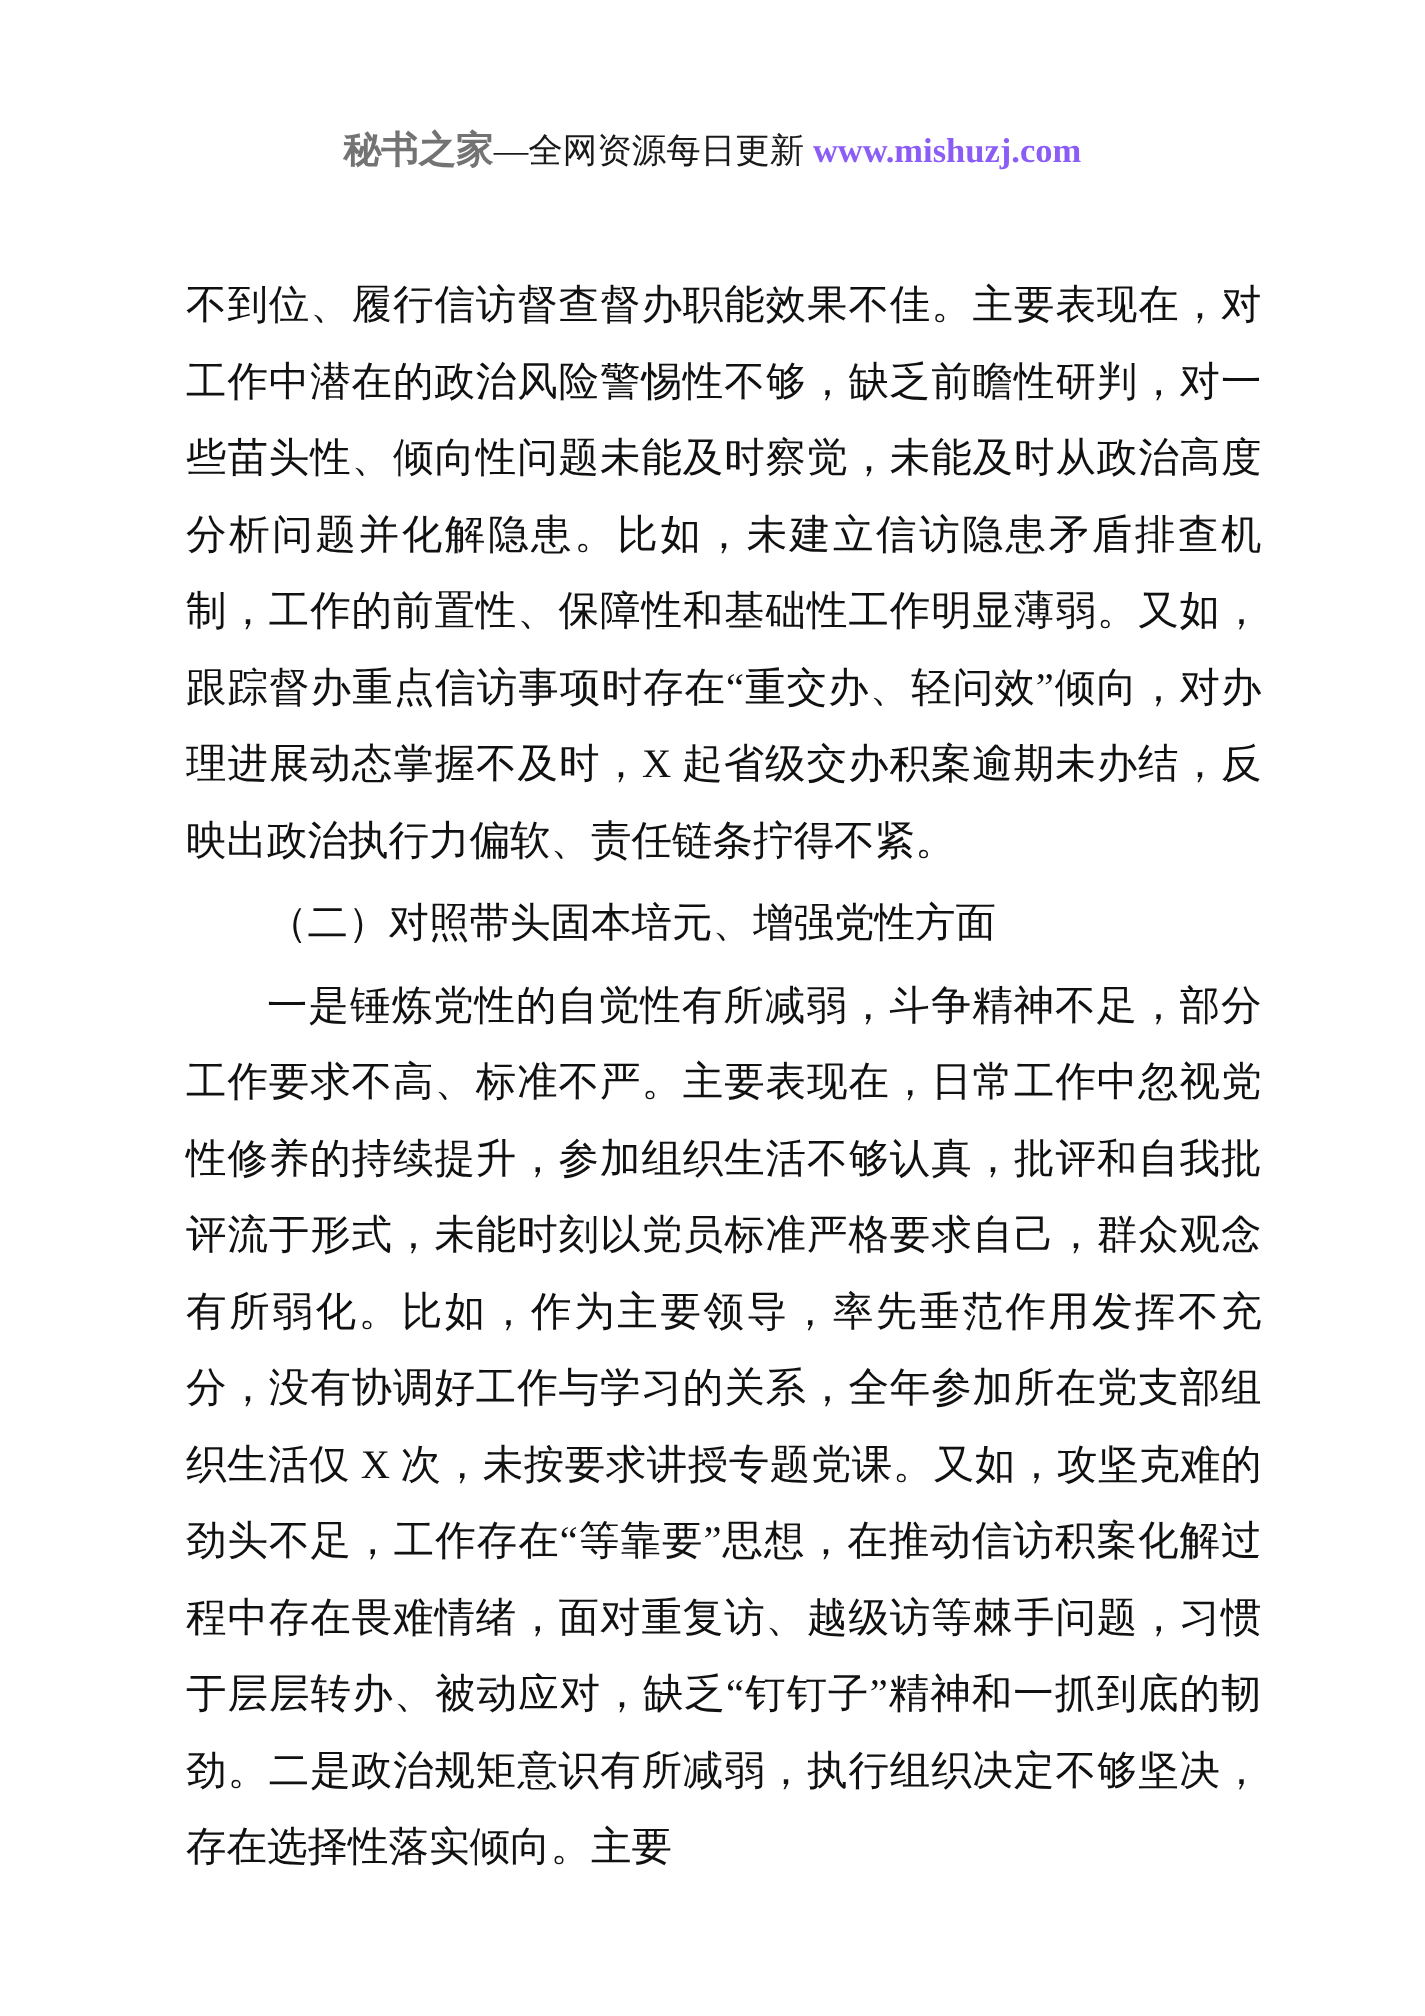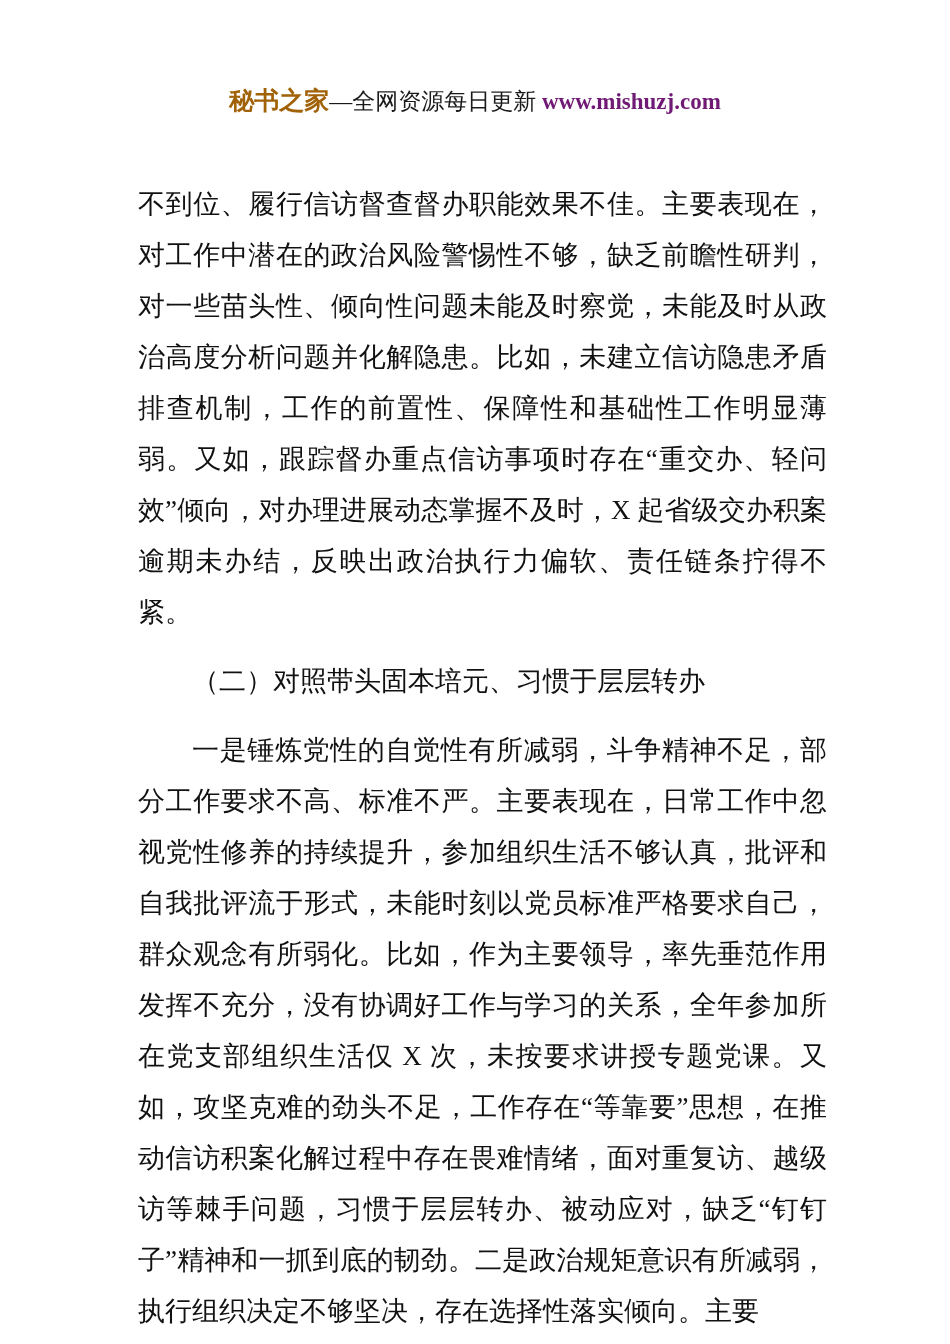--- a/index.html
+++ b/index.html
@@ -38,38 +38,38 @@
   .doc-body {
     margin-top: 62px;
     padding-left: 120px;
     padding-right: 105px;
     color: #111111;
     font-size: 27px;
     line-height: 51px;
     text-align: justify;
   }
   .doc-body p.para {
-    margin: 18px;
+    margin: 4px;
     text-justify: inter-ideograph;
   }
   .doc-body p.para.indent {
     text-indent: 2em;
   }
   .doc-body span.bold {
     font-weight: 400;
   }
 </style>
 </head>
 <body>
 
 <div class="page">
 
   <div class="doc-header">
-    <span class="brand" style="color: #a16207; font-family: Liberation Serif, serif;">秘书之家</span><span class="tagline" style="color: rgb(26, 26, 26);">—全网资源每日更新 </span><span class="url" style="color: #701a75;">www.mishuzj.com</span>
+    <span class="brand" style="color: #737373; font-family: Liberation Serif, serif;">秘书之家</span><span class="tagline" style="color: rgb(26, 26, 26);">—全网资源每日更新 </span><span class="url" style="color: #8b5cf6;">www.mishuzj.com</span>
   </div>
 
   <div class="doc-body">
       <p class="para"><span>不到位、履行信访督查督办职能效果不佳。主要表现在，对工作中潜在的政治风险警惕性不够，缺乏前瞻性研判，对一些苗头性、倾向性问题未能及时察觉，未能及时从政治高度分析问题并化解隐患。比如，未建立信访隐患矛盾排查机制，工作的前置性、保障性和基础性工作明显薄弱。又如，跟踪督办重点信访事项时存在“重交办、轻问效”倾向，对办理进展动态掌握不及时，X 起省级交办积案逾期未办结，反映出政治执行力偏软、责任链条拧得不紧。</span></p>
-      <p class="para indent"><span>（二）对照带头固本培元、习惯于层层转办</span></p>
+      <p class="para indent"><span>（二）对照带头固本培元、增强党性方面</span></p>
       <p class="para indent"><span class="bold">一是</span><span>锤炼党性的自觉性有所减弱，斗争精神不足，部分工作要求不高、标准不严。主要表现在，日常工作中忽视党性修养的持续提升，参加组织生活不够认真，批评和自我批评流于形式，未能时刻以党员标准严格要求自己，群众观念有所弱化。比如，作为主要领导，率先垂范作用发挥不充分，没有协调好工作与学习的关系，全年参加所在党支部组织生活仅 X 次，未按要求讲授专题党课。又如，攻坚克难的劲头不足，工作存在“等靠要”思想，在推动信访积案化解过程中存在畏难情绪，面对重复访、越级访等棘手问题，习惯于层层转办、被动应对，缺乏“钉钉子”精神和一抓到底的韧劲。</span><span class="bold">二是</span><span>政治规矩意识有所减弱，执行组织决定不够坚决，存在选择性落实倾向。主要</span></p>
     </div>
 
 </div>
 
 </body></html>

